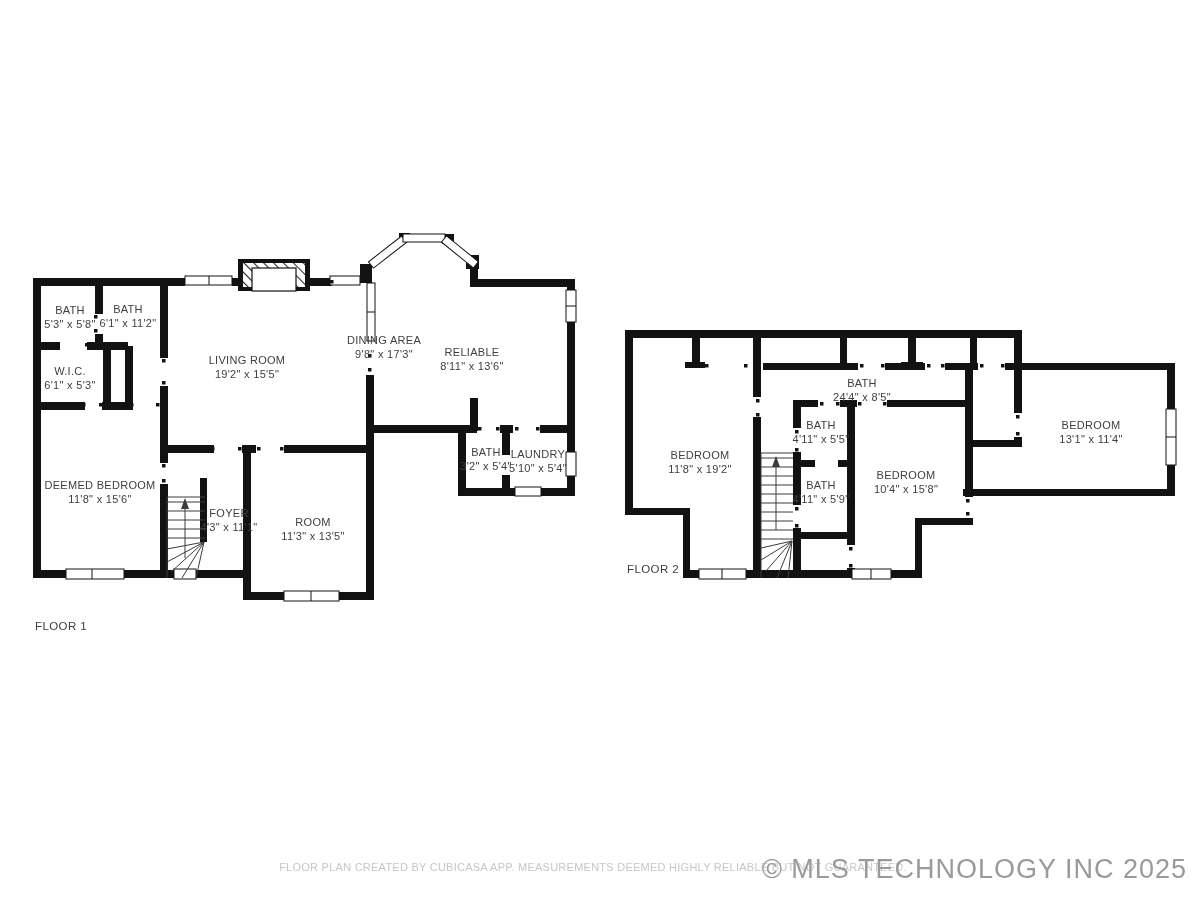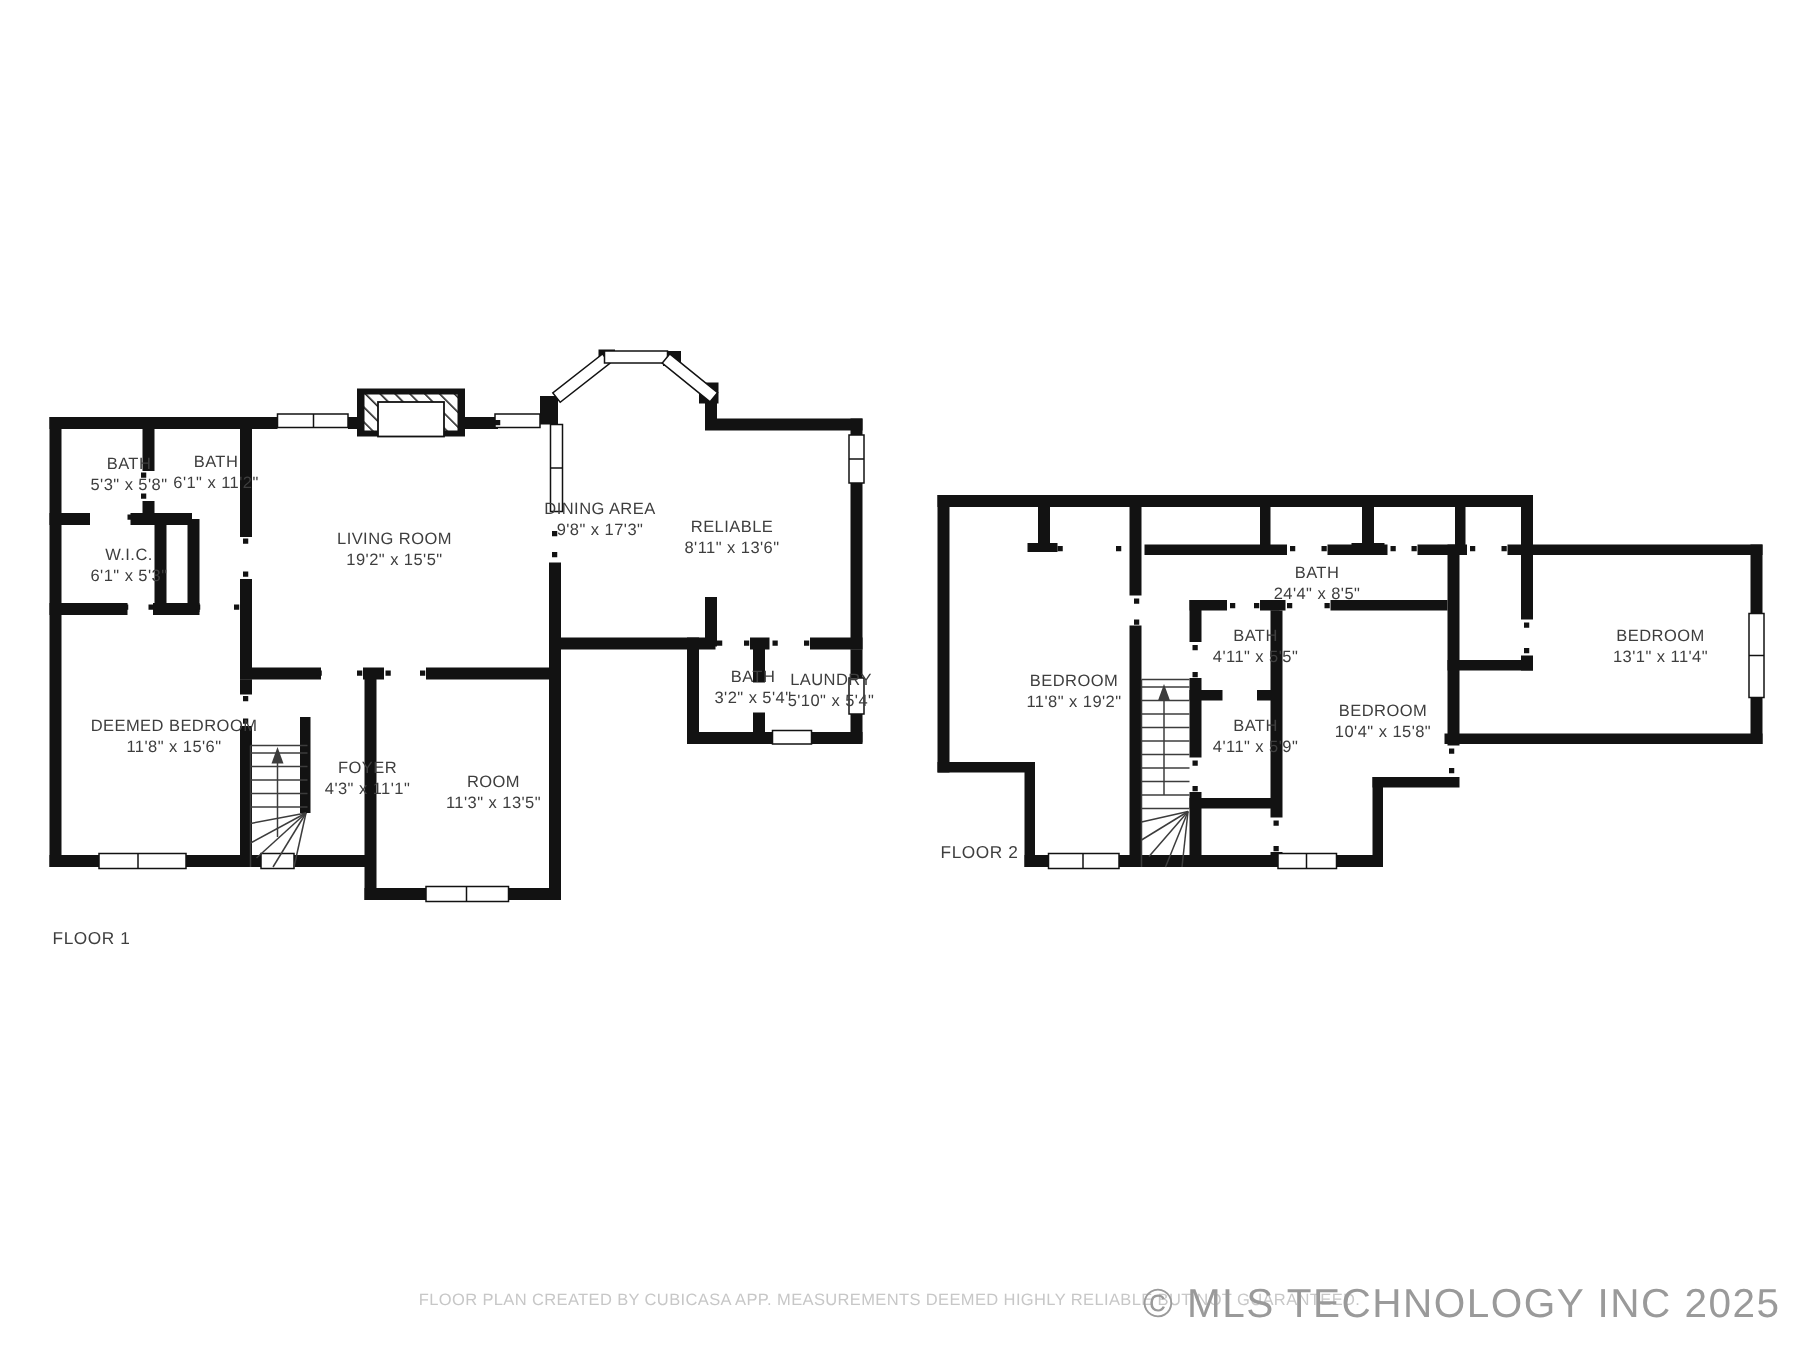--- a/index.html
+++ b/index.html
@@ -8,21 +8,21 @@
   .stage{position:absolute;inset:0;}
   svg{position:absolute;left:0;top:0;}
   .w{fill:var(--wall,#121212);}
   .win{fill:#ffffff;stroke:var(--wall,#121212);stroke-width:1;}
   .ln{stroke:var(--wall,#121212);stroke-width:1;fill:none;}
   .stair{stroke:#3c3c3c;stroke-width:1;fill:none;}
   .dot{fill:var(--wall,#121212);}
   .hbox{fill:#ffffff;stroke:var(--wall,#121212);stroke-width:1.2;}
   .room-label{position:absolute;transform:translate(-50%,-50%);text-align:center;
       color:var(--label,#3e3e3e);font-size:11px;line-height:13.5px;
-      letter-spacing:.3px;white-space:nowrap;margin-left:16px;}
+      letter-spacing:.3px;white-space:nowrap;}
   .room-label span{display:block;}
   .floor-title{position:absolute;font-size:11.5px;color:var(--label,#3e3e3e);
       letter-spacing:.4px;margin-top:19px;}
   .disclaimer{position:absolute;left:593px;top:861px;transform:translateX(-50%);
       font-size:11px;color:var(--disclaimer,#c7c7c7);letter-spacing:.25px;white-space:nowrap;}
   .copyright{position:absolute;right:13px;top:854px;font-size:27px;
       color:var(--copyright,#9a9a9a);letter-spacing:1px;white-space:nowrap;}
 </style>
 </head>
 <body>

